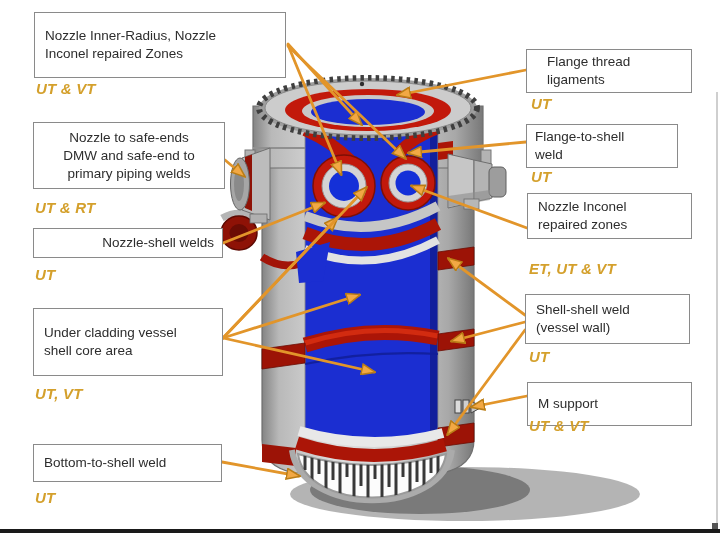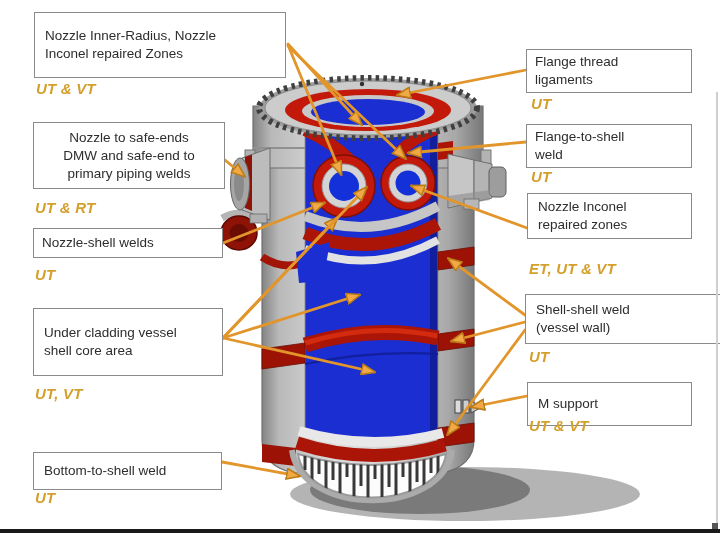--- a/index.html
+++ b/index.html
@@ -187,43 +187,43 @@
 
   <div class="lbox" style="left:34px;top:12px;width:252px;">Nozzle Inner-Radius, Nozzle
 Inconel repaired Zones</div>
   <div class="method" style="left:36px;top:80px;">UT &amp; VT</div>
 
   <div class="lbox" style="left:33px;top:122px;width:192px;padding:6px 8px;text-align:center;">Nozzle to safe-ends
 DMW and safe-end to
 primary piping welds</div>
   <div class="method" style="left:35px;top:199px;">UT &amp; RT</div>
 
-  <div class="lbox" style="left:33px;top:228px;width:190px;padding:5px 8px;">Nozzle-shell welds</div>
+  <div class="lbox" style="left:33px;top:228px;width:190px;padding:5px 8px;text-align:right;">Nozzle-shell welds</div>
   <div class="method" style="left:35px;top:266px;">UT</div>
 
   <div class="lbox" style="left:33px;top:308px;width:190px;padding:15px 10px;">Under cladding vessel
 shell core area</div>
   <div class="method" style="left:35px;top:385px;">UT, VT</div>
 
-  <div class="lbox" style="left:33px;top:444px;width:189px;padding:9px 10px;margin-top:8px;">Bottom-to-shell weld</div>
+  <div class="lbox" style="left:33px;top:444px;width:189px;padding:9px 10px;">Bottom-to-shell weld</div>
   <div class="method" style="left:35px;top:489px;">UT</div>
 
-  <div class="lbox" style="left:526px;top:49px;width:166px;padding:3px 8px;">Flange thread
+  <div class="lbox" style="left:526px;top:49px;width:166px;padding:3px 20px;">Flange thread
 ligaments</div>
   <div class="method" style="left:531px;top:95px;">UT</div>
 
-  <div class="lbox" style="left:526px;top:124px;width:166px;padding:3px 8px;">Flange-to-shell
+  <div class="lbox" style="left:526px;top:124px;width:152px;padding:3px 8px;">Flange-to-shell
 weld</div>
   <div class="method" style="left:531px;top:168px;">UT</div>
 
   <div class="lbox" style="left:527px;top:193px;width:165px;padding:4px 10px;">Nozzle Inconel
 repaired zones</div>
   <div class="method" style="left:529px;top:260px;">ET, UT &amp; VT</div>
 
-  <div class="lbox" style="left:525px;top:294px;width:196px;padding:6px 10px;">Shell-shell weld
+  <div class="lbox" style="left:525px;top:294px;width:165px;padding:6px 10px;">Shell-shell weld
 (vessel wall)</div>
   <div class="method" style="left:529px;top:348px;">UT</div>
 
   <div class="lbox" style="left:527px;top:382px;width:165px;padding:12px 10px;">M support</div>
   <div class="method" style="left:529px;top:417px;">UT &amp; VT</div>
 
   <div class="right-edge"></div>
   <div class="bottom-bar"></div>
   <div class="corner-mark"></div>
 </div>

